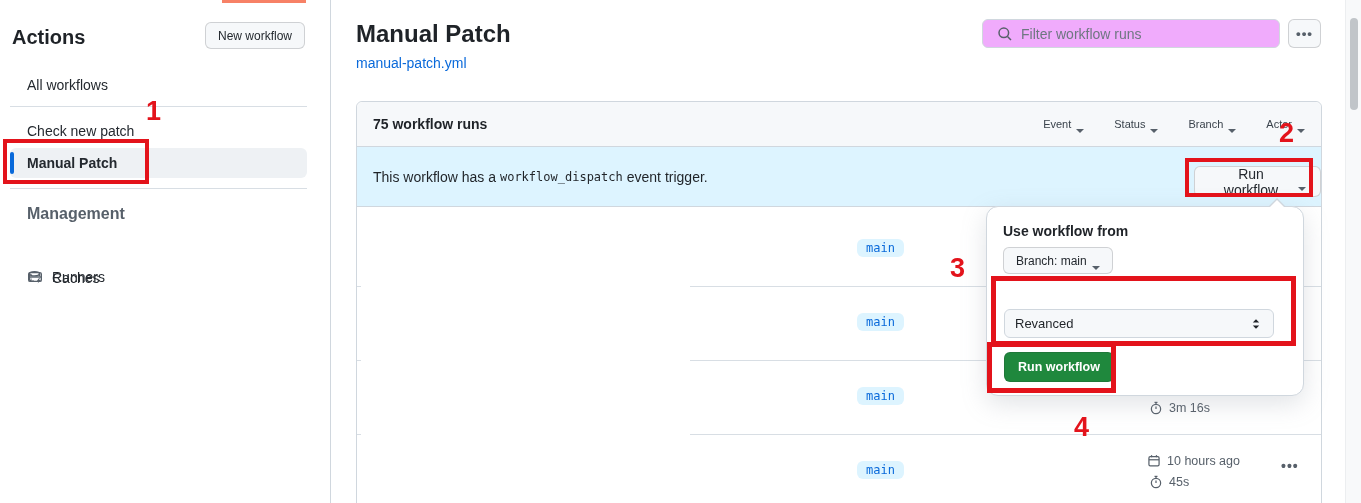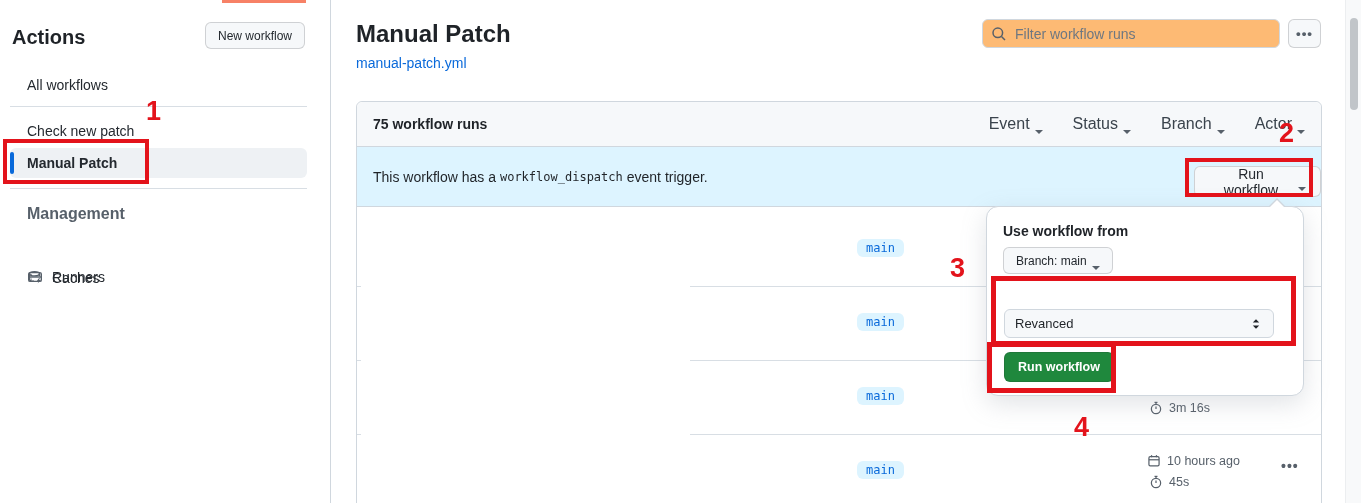--- a/index.html
+++ b/index.html
@@ -32,39 +32,39 @@
   .nav-accent { left:10px; top:152px; width:4px; height:22px; background:#0969da; border-radius:2px; z-index:2; }
   .nav-divider { left:10px; width:297px; height:1px; background:#d8dee4; }
   .section-label { left:27px; font-size:16px; font-weight:600; color:#57606a; }
   .nav-icon { margin-right:9px; display:inline-flex; color:#57606a; }
 
   
   .page-title { left:356px; top:20px; font-size:24px; font-weight:600; }
   .file-link { left:356px; top:55px; font-size:14px; color:#0969da; cursor:pointer; }
   .filter-box {
     left:982px; top:19px; width:298px; height:29px; border:1px solid #d0d7de; border-radius:6px;
-    display:flex; align-items:center; padding:0 8px; background:#fdba74;
+    display:flex; align-items:center; padding:0 14px; background:#f0abfc;
   }
   .filter-box input {
     border:none; outline:none; width:100%; font-size:14px; margin-left:8px;
     font-family:"Liberation Sans",sans-serif; color:#24292f; background:transparent;
   }
   .filter-box input::placeholder { color:#6e7781; }
   .kebab-btn { left:1288px; top:19px; width:33px; height:29px; font-weight:700; letter-spacing:1px; color:#57606a; }
 
   
   .runs-box { left:356px; top:101px; width:966px; height:410px; border:1px solid #d0d7de; border-radius:6px 6px 0 0; background:#fff; }
   .runs-header {
     position:absolute; left:0; top:0; width:100%; height:45px; background:#f6f8fa;
     border-bottom:1px solid #d0d7de; border-radius:6px 6px 0 0;
     display:flex; align-items:center; padding:0 16px;
   }
   .runs-count { font-weight:700; font-size:14px; }
   .runs-filters { margin-left:auto; display:flex; gap:30px; }
-  .filter-dd { font-size:16px; color:#3a434c; cursor:pointer; white-space:nowrap; }
+  .filter-dd { font-size:11px; color:#3a434c; cursor:pointer; white-space:nowrap; }
   .caret {
     display:inline-block; width:0; height:0; border:4px solid transparent;
     border-top-color:#57606a; margin-left:5px; position:relative; top:9px;
   }
   .banner {
     position:absolute; left:0; top:45px; width:100%; height:60px; background:#ddf4ff;
     border-bottom:1px solid #d0d7de; display:flex; align-items:center; padding:0 16px; font-size:14px;
   }
   .banner code { font-size:12px; margin:0 4px; }
   .banner-run-btn { position:absolute; left:837px; top:19px; height:31px; padding:0 14px; font-size:14px; }

